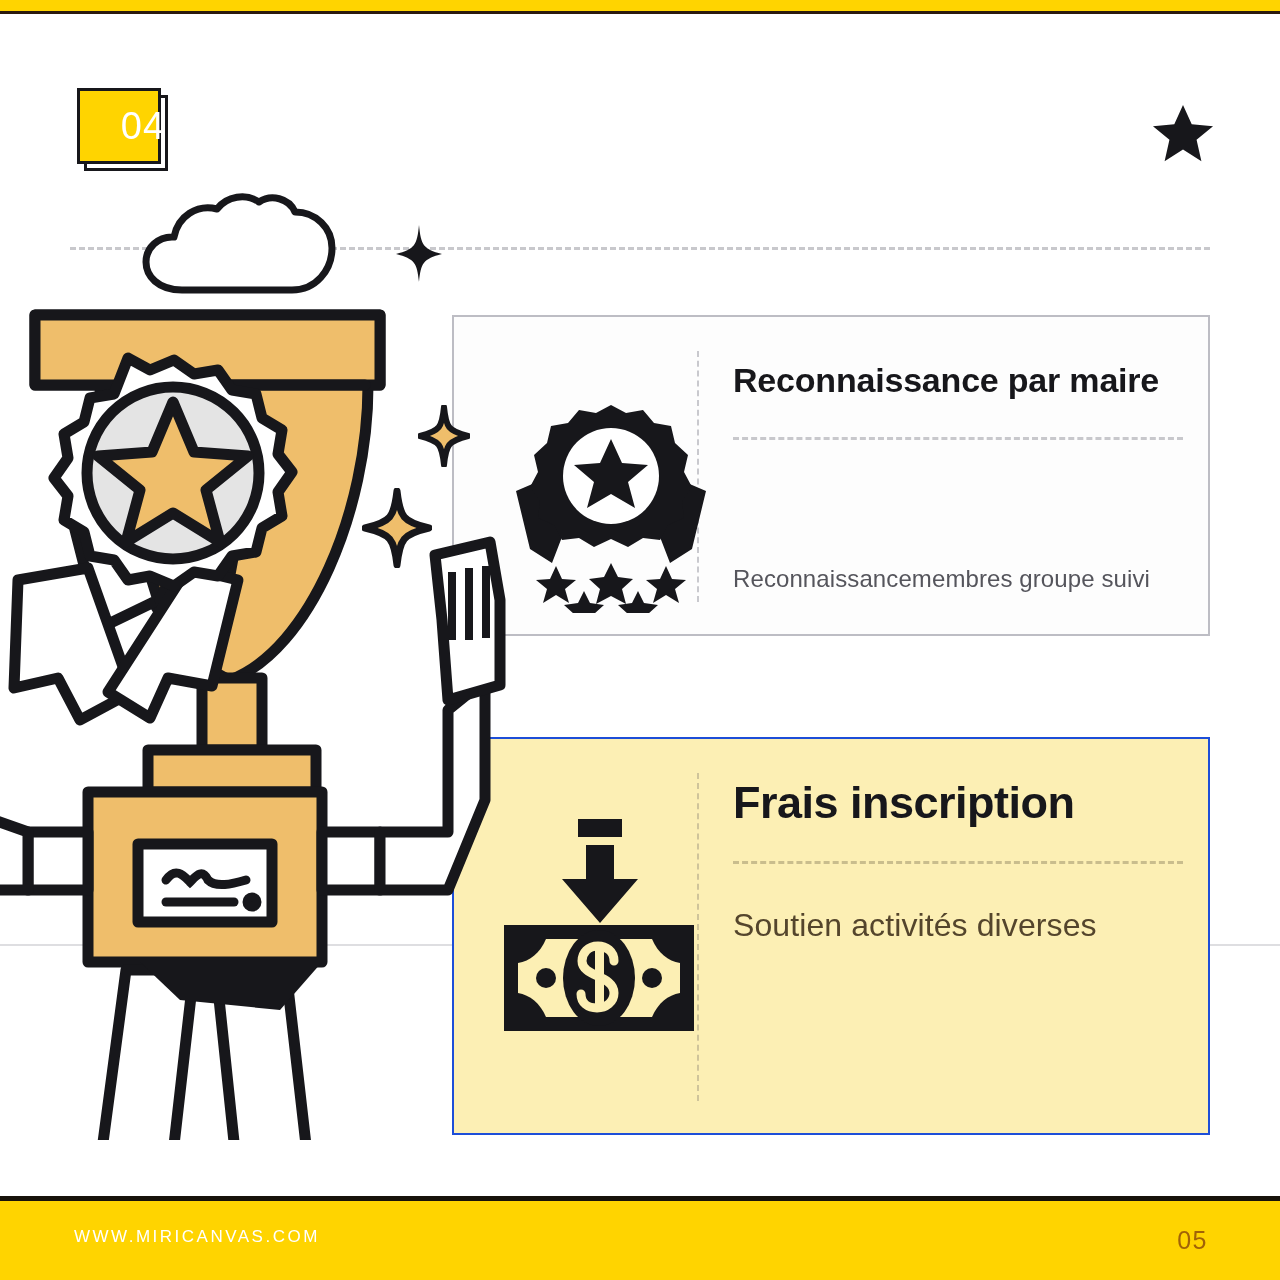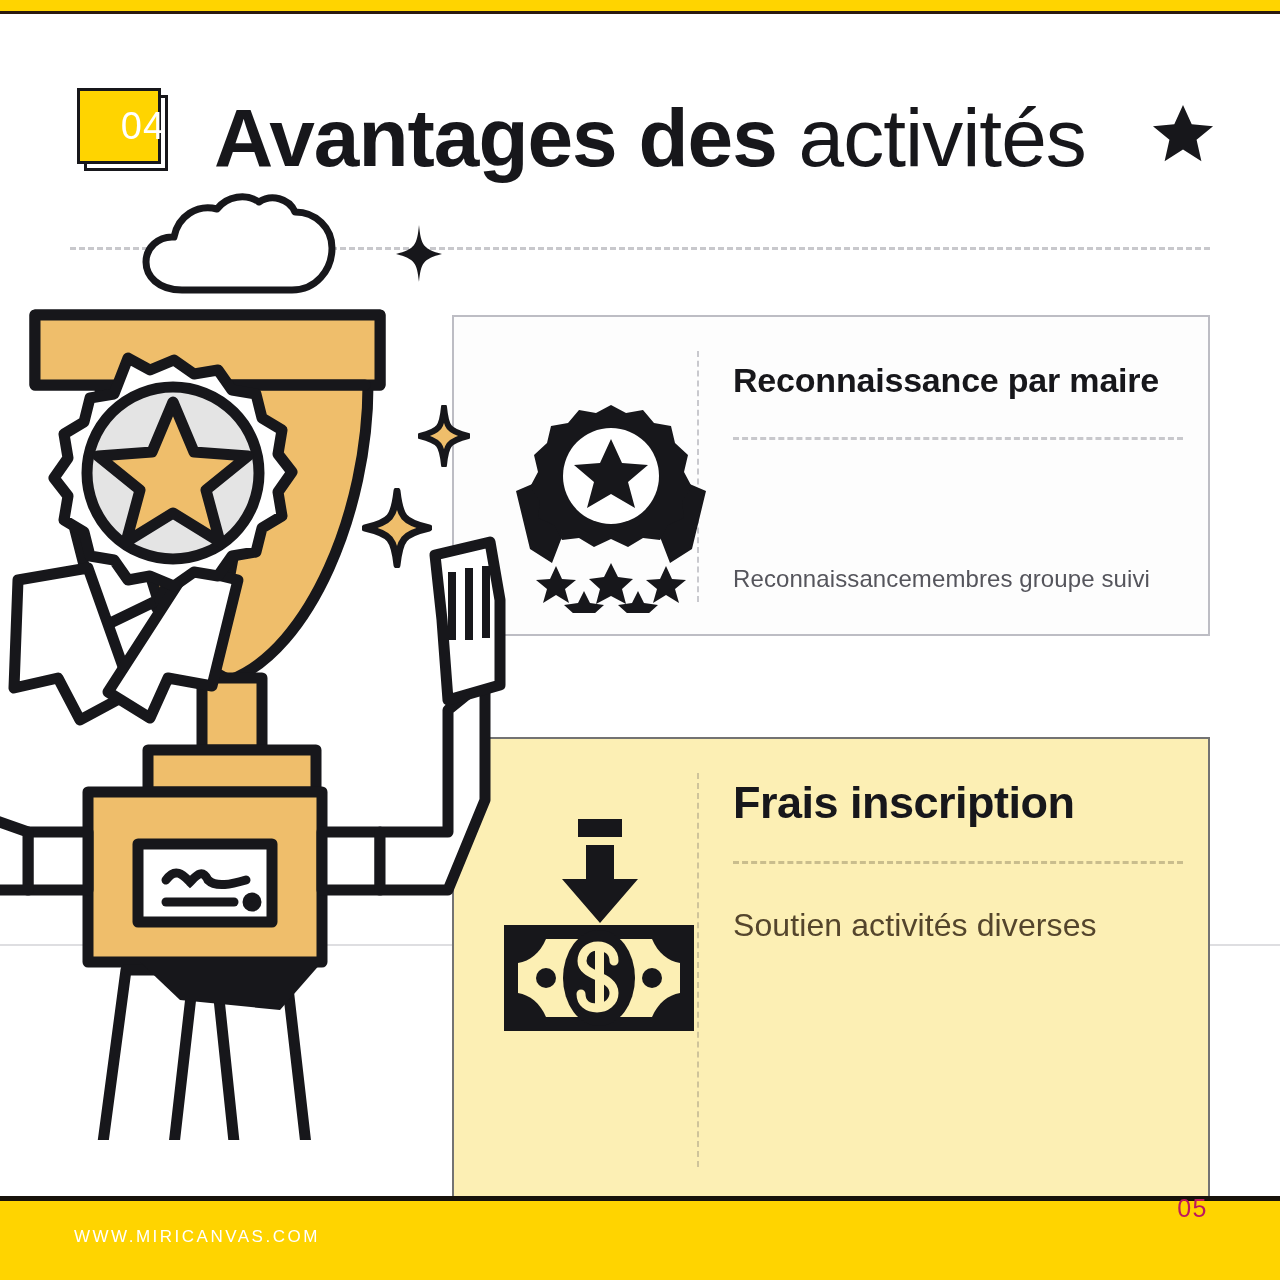--- a/index.html
+++ b/index.html
@@ -108,22 +108,22 @@
     z-index: 3;
   }
   .card-1 {
     left: 452px; top: 315px;
     width: 758px; height: 321px;
     border: 2px solid #bdbdc4;
     background: #fdfdfd;
   }
   .card-2 {
     left: 452px; top: 737px;
-    width: 758px; height: 464px;
-    border: 2px solid #737373;
+    width: 758px; height: 398px;
+    border: 2px solid #1d4ed8;
     background: #FCEFB4;
   }
   .card-divider {
     position: absolute;
     top: 34px;
     left: 243px;
     width: 0;
     bottom: 32px;
     border-left: 2px dashed #c9c9ce;
   }
@@ -194,23 +194,23 @@
   .footer-url {
     position: absolute;
     left: 74px; top: 1227px;
     font-size: 17px;
     color: #ffffff;
     letter-spacing: 2.5px;
     z-index: 9;
   }
   .footer-page {
     position: absolute;
-    right: 72px; top: 1194px;
+    right: 72px; top: 1226px;
     font-size: 25px;
-    color: #be185d;
+    color: #a16207;
     letter-spacing: 1.5px;
     z-index: 9;
   }
 
   
   .mascot {
     position: absolute;
     left: -20px; top: 180px;
     width: 540px; height: 960px;
     z-index: 4;
@@ -234,23 +234,20 @@
   <div class="top-strip-line"></div>
 
   <div class="header-rule"></div>
   <div class="mid-rule"></div>
 
   <div class="badge-shadow"></div>
   <div class="badge">
     <span class="badge-num">04</span>
   </div>
 
-  <div class="title">
-    <span class="t-bold">Avantages des</span><span class="t-light"> activités</span>
-  </div>
   <svg class="title-star" viewBox="0 0 64 64">
     <path d="M32 2 L41 22 L63 24 L46 38 L51 60 L32 48 L13 60 L18 38 L1 24 L23 22 Z" fill="#17171b"></path>
   </svg>
 
   <svg class="cloud" viewBox="0 0 200 110">
     <path d="M42 100 C18 100 6 86 6 72 C6 58 18 46 34 47 C38 26 57 14 77 19 C87 6 106 3 119 12 C131 4 149 8 155 22 C176 22 192 38 192 58 C192 80 176 100 152 100 Z" fill="#ffffff" stroke="#17171b" stroke-width="7" stroke-linejoin="round"></path>
   </svg>
 
   <svg class="spark-a" viewBox="0 0 48 58">
     <path d="M24 0 C26 20 28 24 47 29 C28 34 26 38 24 57 C22 38 20 34 1 29 C20 24 22 20 24 0 Z" fill="#17171b"></path>

